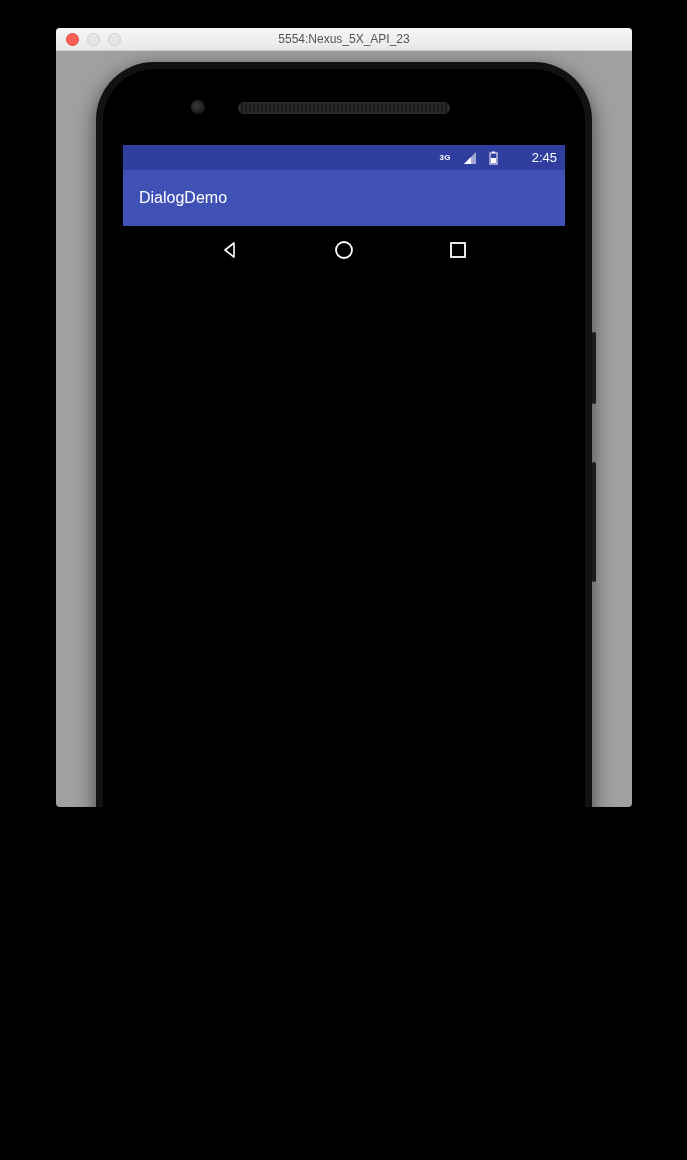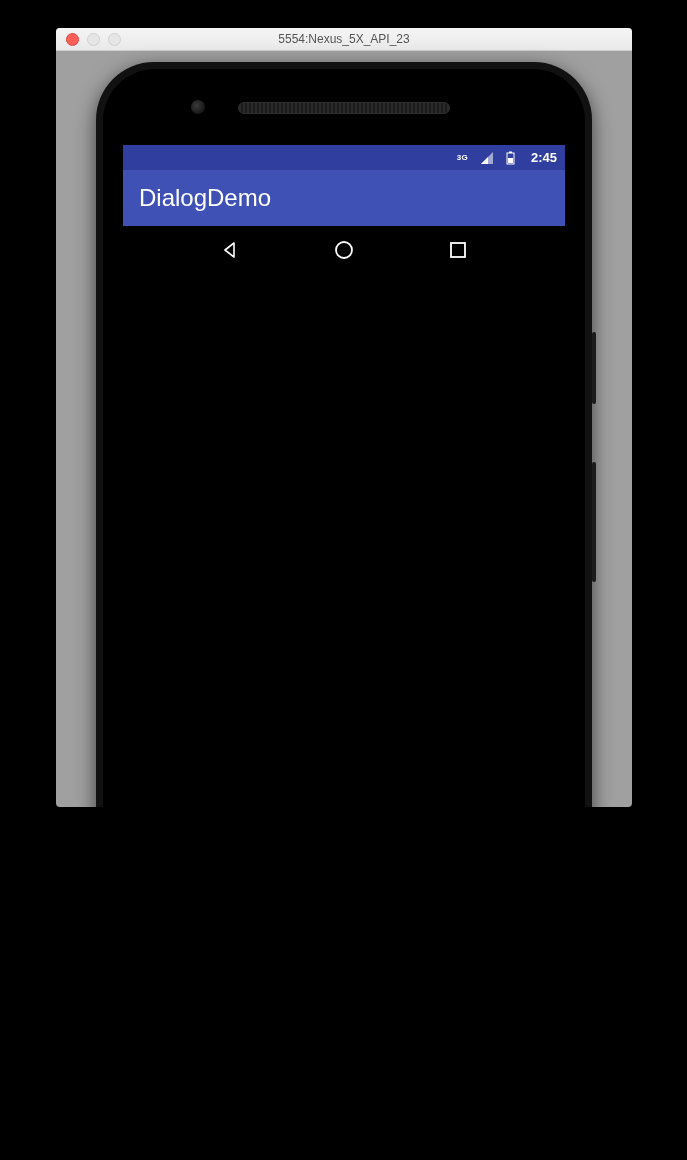--- a/index.html
+++ b/index.html
@@ -38,25 +38,25 @@
   .side-btn.b2{top:400px;height:120px;}
 
   .screen{position:absolute;left:20px;right:20px;top:76px;bottom:66px;background:#000;
     display:flex;flex-direction:column;overflow:hidden;}
 
   
   .statusbar{height:25px;background:#303f9f;color:#fff;display:flex;
     align-items:center;justify-content:flex-end;padding:0 8px;gap:12px;font-size:13px;}
   .sb-3g{font-size:8px;font-weight:700;line-height:8px;letter-spacing:.3px;}
   .sb-item{display:flex;align-items:center;}
-  .clock{margin-left:4px;font-weight:700;}
+  .clock{margin-left:22px;font-weight:400;}
 
   
   .appbar{height:56px;background:#3f51b5;color:#fff;display:flex;align-items:center;
-    padding:0 16px;font-size:24px;font-weight:500;box-shadow:0 2px 4px rgba(0,0,0,.2);}
+    padding:0 16px;font-size:16px;font-weight:500;box-shadow:0 2px 4px rgba(0,0,0,.2);}
 
   
   .content{flex:1;background:#fafafa;position:relative;display:flex;flex-direction:column;
     align-items:center;}
   .btn-stack{margin-top:286px;display:flex;flex-direction:column;gap:14px;align-items:center;}
   .md-btn{background:#d7d7d7;border:none;border-radius:2px;
     box-shadow:0 1px 2px rgba(0,0,0,.25),0 0 0 1px rgba(0,0,0,.04);
     color:#222;font-weight:700;font-size:14px;letter-spacing:.3px;
     font-family:Roboto,Arial,sans-serif;padding:11px 16px;text-align:center;cursor:pointer;}
   .md-btn.b1{width:160px;}

